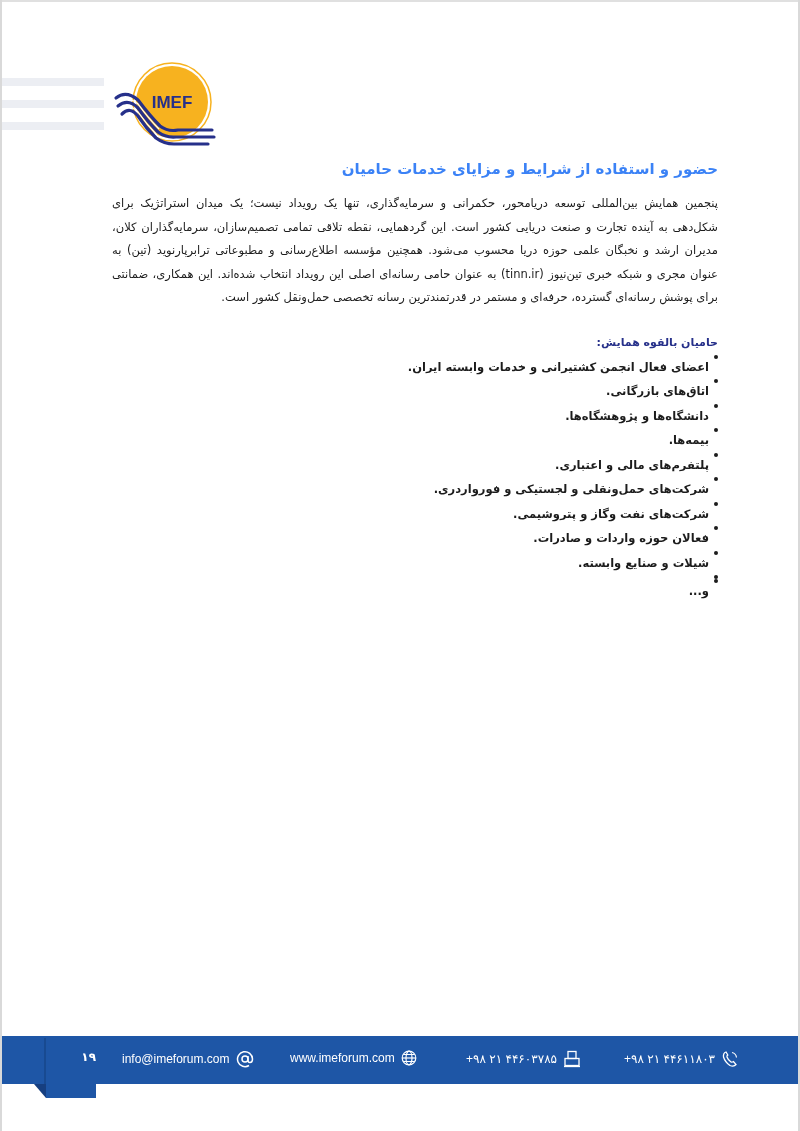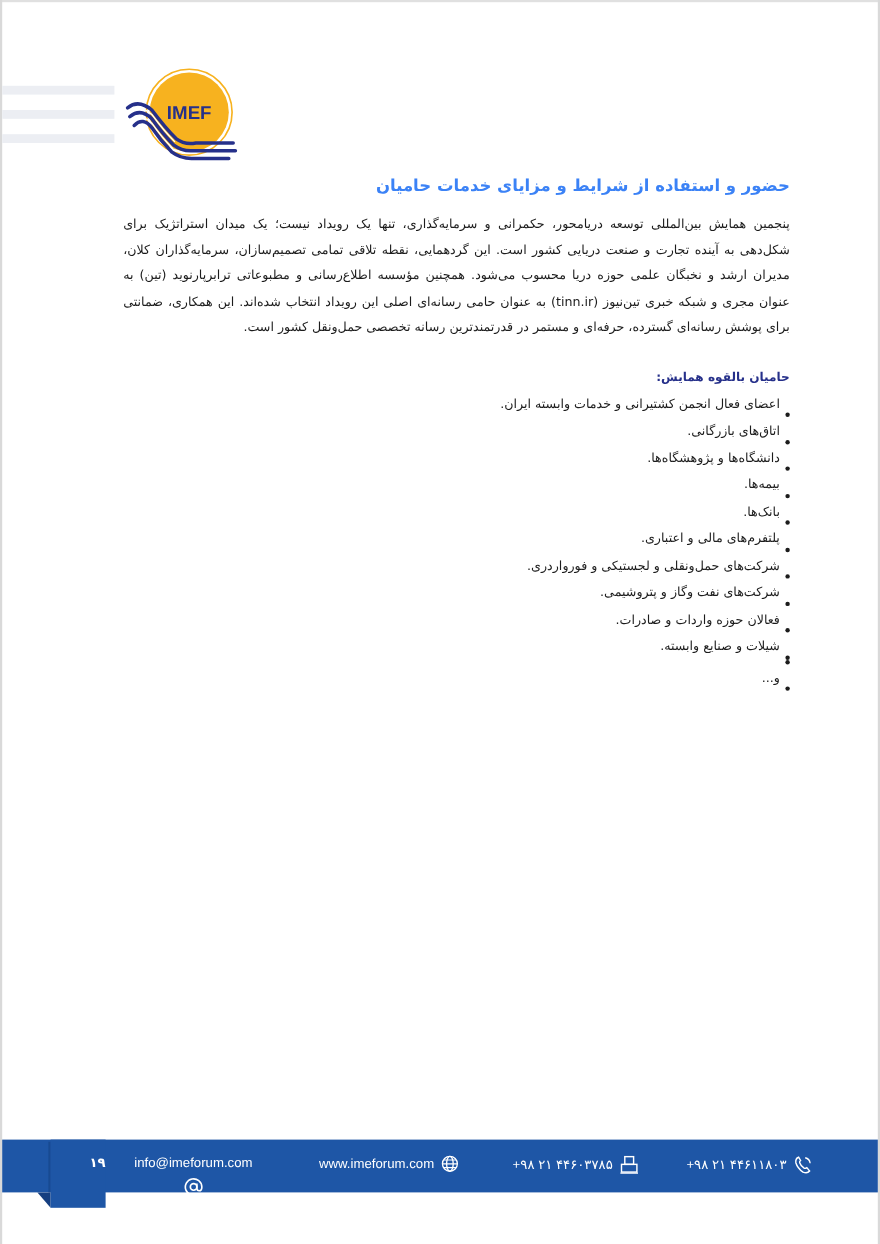--- a/index.html
+++ b/index.html
@@ -27,21 +27,21 @@
   .paragraph {
     font-size: 11.5px; line-height: 23.5px; text-align: justify;
     text-align-last: right; margin: 0;
   }
   .subheading {
     font-size: 11px; font-weight: bold; color: #26308a; margin: 26px 0 6px 0;
   }
   .bullets { list-style: none; padding: 0; margin: 0; }
   .bullets li {
     font-size: 11.5px; line-height: 24.5px; color: #1c1c1c;
-    display: flex; align-items: flex-end;
+    display: flex; align-items: flex-start; font-weight: bold;
   }
   .bullet-dot { display: inline-block; width: 4px; height: 4px; border-radius: 50%; background: #1c1c1c; margin-left: 5px; }
 
   .footer {
     position: absolute; left: 2px; top: 1036px; width: 796px; height: 48px;
     background: #1e56a6; direction: ltr;
   }
   .page-tab {
     position: absolute; left: 46px; top: 1036px; width: 50px; height: 62px;
     background: #1e56a6;
@@ -110,24 +110,20 @@
     <li>
         <span class="bullet-dot"></span>
         <span>دانشگاه‌ها و پژوهشگاه‌ها.</span>
       </li>
     <li>
         <span class="bullet-dot"></span>
         <span>بیمه‌ها.</span>
       </li>
     <li>
         <span class="bullet-dot"></span>
-        <span>بانک‌ها.</span>
-      </li>
-    <li>
-        <span class="bullet-dot"></span>
         <span>پلتفرم‌های مالی و اعتباری.</span>
       </li>
     <li>
         <span class="bullet-dot"></span>
         <span>شرکت‌های حمل‌ونقلی و لجستیکی و فورواردری.</span>
       </li>
     <li>
         <span class="bullet-dot"></span>
         <span>شرکت‌های نفت وگاز و پتروشیمی.</span>
       </li>
@@ -148,21 +144,21 @@
       </li>
   </ul>
 </div>
 
 <div class="footer"></div>
 <div class="page-tab-edge"></div>
 <div class="page-tab-fold"></div>
 <div class="page-tab"></div>
 <div class="page-number">۱۹</div>
 
-<div class="footer-item" style="left:122px;flex-direction:column;">
+<div class="footer-item" style="left:122px;">
   <span>info@imeforum.com</span>
   <svg width="18" height="18" viewBox="0 0 18 18">
     <circle cx="9" cy="9" r="3" fill="none" stroke="#fff" stroke-width="1.5"></circle>
     <path d="M12 6 V10.5 Q12 12.5 14 12.5 Q16.5 12.5 16.5 9 A7.5 7.5 0 1 0 13 15.5" fill="none" stroke="#fff" stroke-width="1.5"></path>
   </svg>
 </div>
 
 <div class="footer-item" style="left:290px;">
   <span>www.imeforum.com</span>
   <svg width="16" height="16" viewBox="0 0 16 16">

